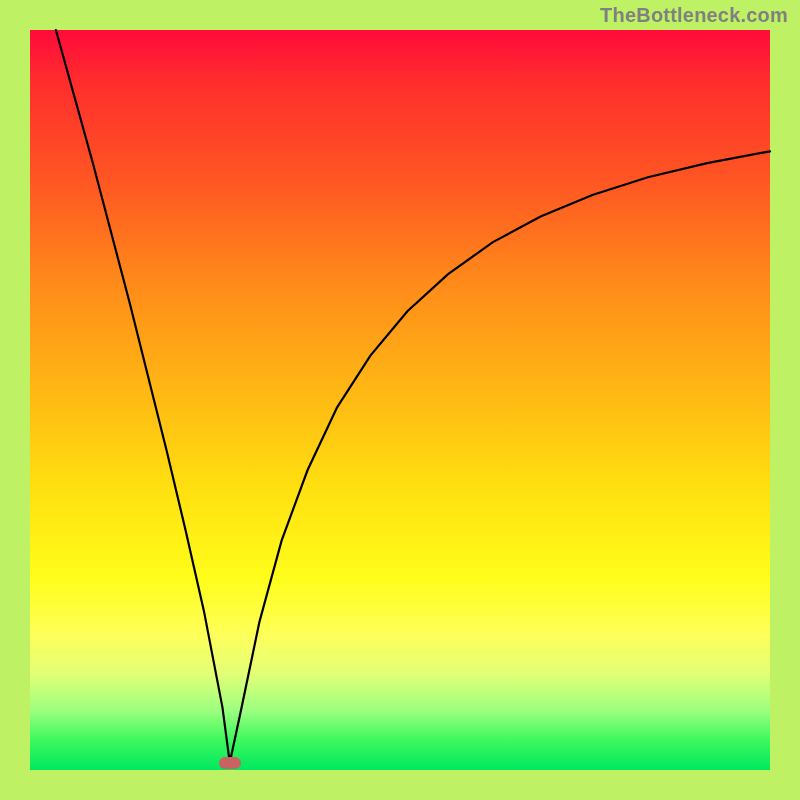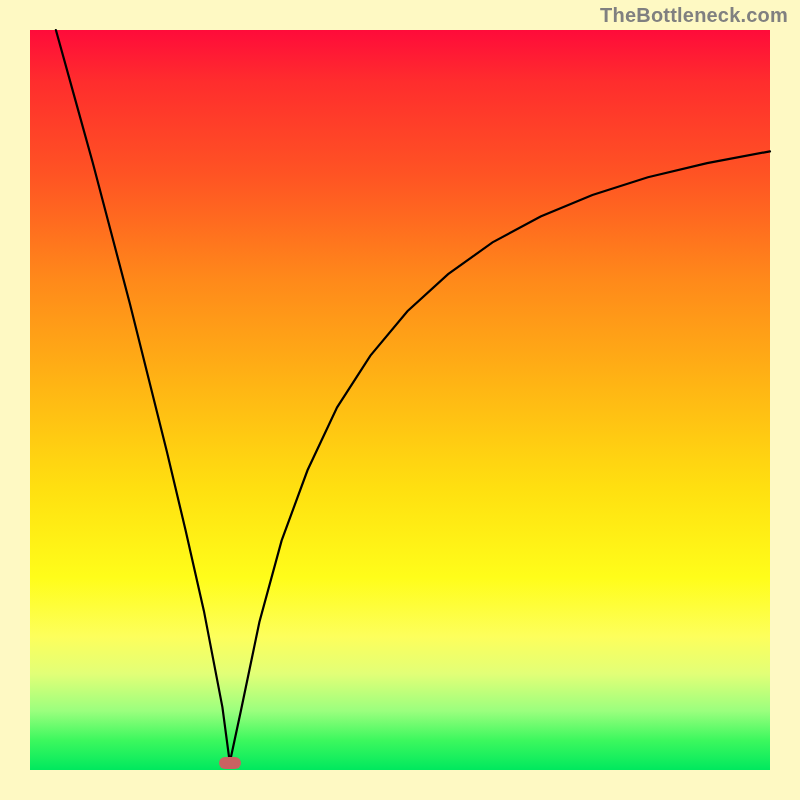--- a/index.html
+++ b/index.html
@@ -10,21 +10,21 @@
     background: #000;
     overflow: hidden;
     font-family: Arial, Helvetica, sans-serif;
   }
   .frame {
     position: absolute;
     left: 0;
     top: 0;
     width: 800px;
     height: 800px;
-    background: #fef9c3;
+    background: #bef264;
   }
   .plot {
     position: absolute;
     left: 30px;
     top: 30px;
     width: 740px;
     height: 740px;
     background: linear-gradient(to bottom,
       #ff0b3a 0%,
       #ff2d2d 7%,

